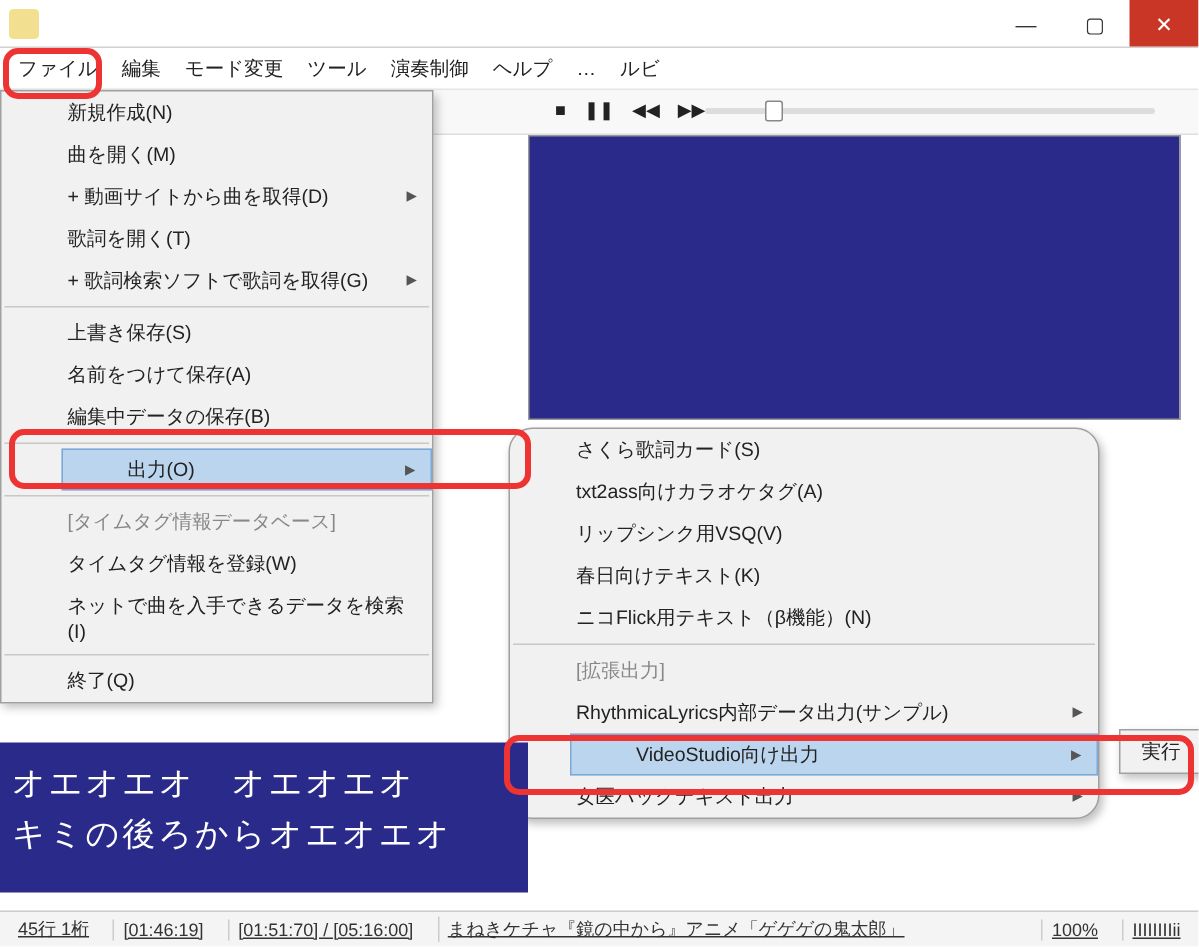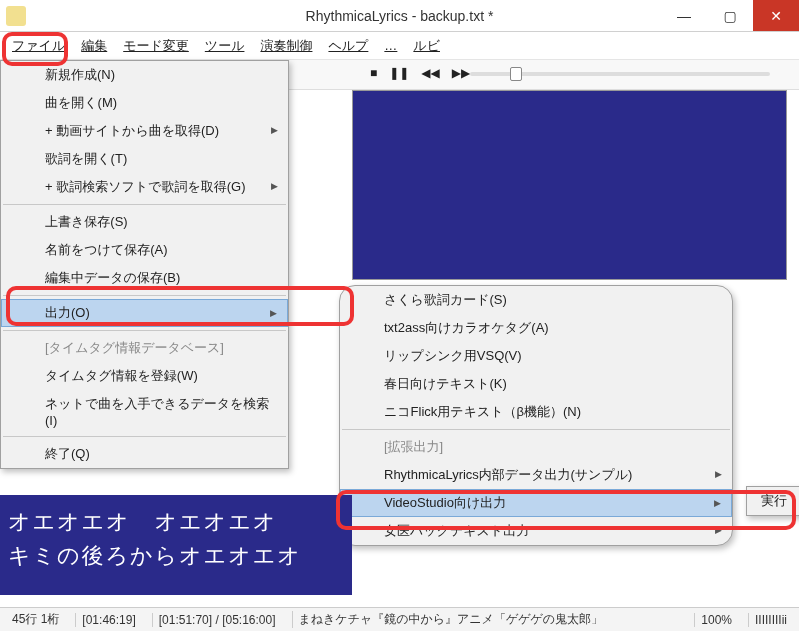--- a/index.html
+++ b/index.html
@@ -5,59 +5,58 @@
   * { box-sizing: border-box; margin: 0; padding: 0; font-family: "Meiryo", "MS PGothic", sans-serif; }
   body { width: 799px; height: 631px; overflow: hidden; position: relative; background: #fff; }
 
   .titlebar { height: 32px; background: #fff; display: flex; align-items: center; position: relative; border-bottom: 1px solid #d0d0d0; }
   .app-icon { width: 20px; height: 20px; margin: 0 6px; background: #f2e090; border-radius: 3px; display:inline-block; }
   .title-text { position:absolute; left:0; right:0; text-align:center; font-size:14px; color:#333; pointer-events:none; }
   .winbtns { margin-left:auto; display:flex; height:100%; }
   .winbtn { width:46px; display:flex; align-items:center; justify-content:center; font-size:14px; color:#333; }
   .winbtn.close { background:#c93626; color:#fff; }
 
-  .menubar { height: 28px; background:#fff; display:flex; align-items:center; padding:0 4px; gap:0; font-size:13px; color:#222; border-bottom:1px solid #e5e5e5;text-decoration:underline; }
+  .menubar { height: 28px; background:#fff; display:flex; align-items:center; padding:0 4px; gap:0; font-size:13px; color:#222; border-bottom:1px solid #e5e5e5; }
   .menuitem { padding: 2px 8px; cursor:default; }
 
   .toolbar { height:30px; background:#f8f8f8; border-bottom:1px solid #dedede; position:relative; }
   .player-ctrls { position:absolute; left:370px; top:6px; display:flex; gap:12px; font-size:12px; color:#222; }
   .slider-track{ position:absolute; left:470px; top:12px; width:300px; height:4px; background:#ddd; border-radius:2px;}
   .slider-thumb{ position:absolute; left:510px; top:7px; width:12px; height:14px; background:#fff; border:1px solid #888; border-radius:2px;}
 
   .video-area { position:absolute; left:352px; top:90px; width:435px; height:190px; background:#2a2a8a; border:1px solid #999; }
 
   .dropdown { position:absolute; background:#f1f1f1; border:1px solid #a0a0a0; box-shadow:2px 3px 6px rgba(0,0,0,.25); font-size:13px; color:#222; }
   .file-menu { left:0; top:60px; width:289px; }
   .dditem { padding:5px 14px 5px 44px; position:relative; }
   .dditem.arrow::after { content:"▶"; font-size:9px; position:absolute; right:10px; top:8px; color:#555; }
   .ddsep { height:1px; background:#c8c8c8; margin:3px 2px; }
-  .dditem.highlight { background:#bcd5ef; border:1px solid #7aa9d8; padding:4px 13px 4px 43px; }
+  .dditem.highlight { background:#bcd5ef; border:1px solid #7aa9d8; padding:4px 13px 4px 43px;margin-left:40px; }
   .dditem.disabled { color:#888; }
 
   .sub-menu { left:339px; top:285px; width:394px;border-radius:16px; }
 
   .third-menu { left:746px; top:486px; width:60px; background:#f1f1f1; border:1px solid #a0a0a0; box-shadow:2px 3px 6px rgba(0,0,0,.25); font-size:13px; }
 
   .lyrics { position:absolute; left:0; top:495px; width:352px; height:100px; background:#2a2a8a; color:#fff; font-size:22px; font-weight:normal; letter-spacing:2px; padding:10px 8px; line-height:1.55; font-family:"MS PGothic", serif; }
 
   .statusbar { position:absolute; left:0; bottom:0; width:100%; height:24px; background:#f4f4f4; border-top:1px solid #ccc; display:flex; align-items:center; font-size:12px; color:#333; padding:0 6px; gap:10px; white-space:nowrap; }
-  .status-seg { border-left:1px solid #ccc; padding:0 6px; }
+  .status-seg { border-left:1px solid #ccc; padding:0 6px;text-decoration:underline; }
   .status-seg:first-child{border:none;}
 
   .redbox { position:absolute; border:4px solid #e33; border-radius:10px; pointer-events:none; }
   .rb1 { left:2px; top:32px; width:66px; height:34px; }
   .rb2 { left:6px; top:286px; width:348px; height:40px; }
   .rb3 { left:336px; top:490px; width:460px; height:40px; }
 </style>
 </head>
 <body>
 
 <div class="titlebar">
   <span class="app-icon"></span>
-  <div class="title-text">RhythmicaLyrics - backup.txt *</div>
   <div class="winbtns">
     <div class="winbtn">—</div>
     <div class="winbtn">▢</div>
     <div class="winbtn close">✕</div>
   </div>
 </div>
 
 <div class="menubar">
   <div class="menuitem">ファイル</div>
   <div class="menuitem">編集</div>

